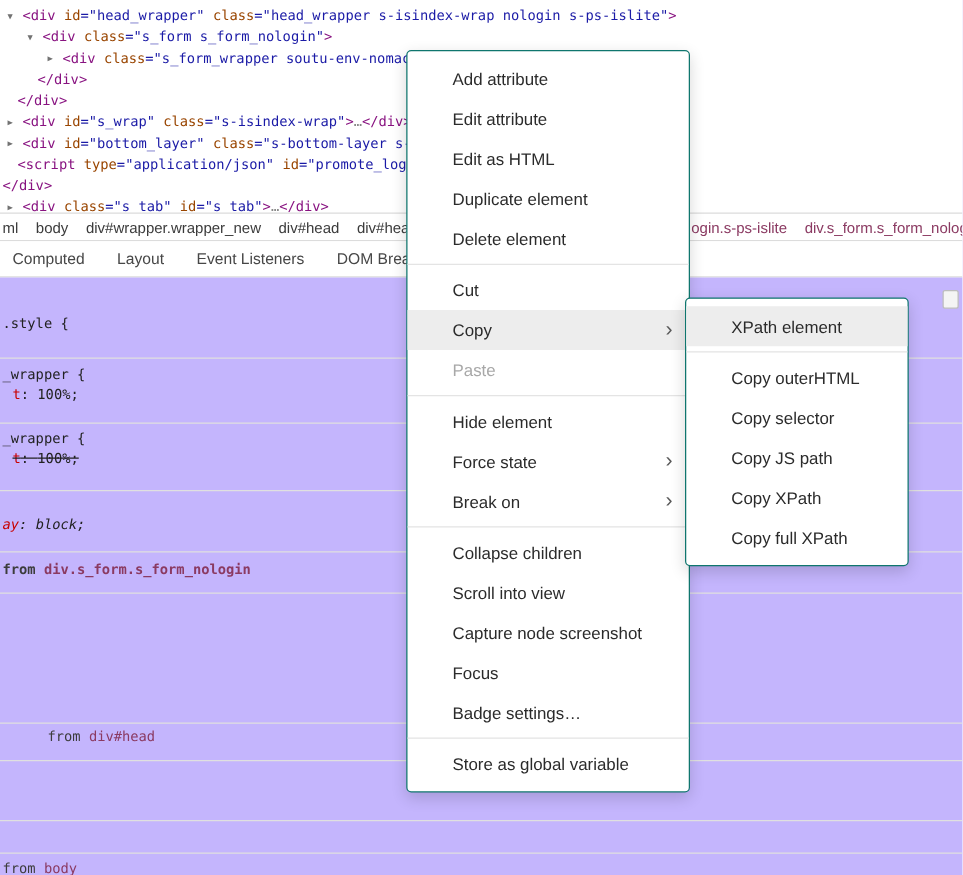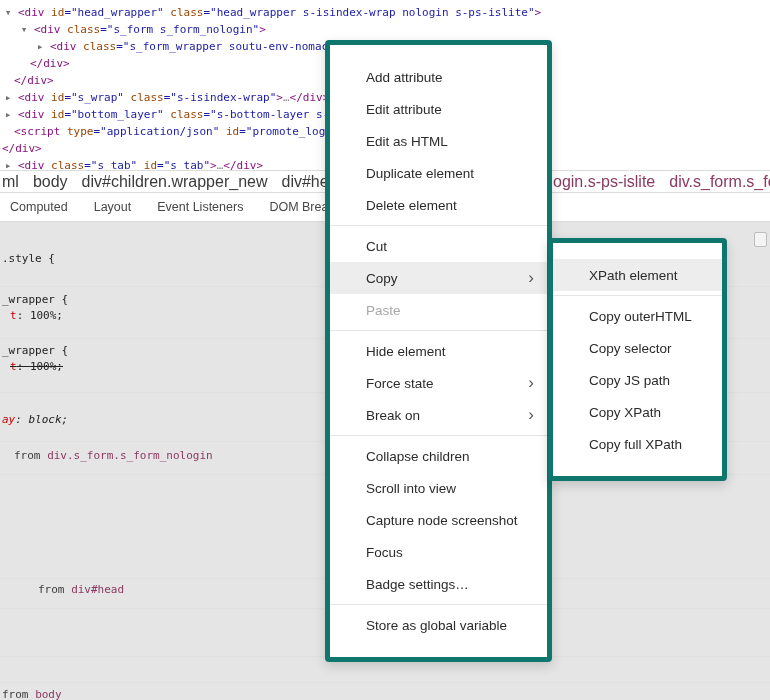--- a/index.html
+++ b/index.html
@@ -20,59 +20,59 @@
   .tree-arrow { display:inline-block; width:12px; font-size:7px; color:#727272; vertical-align:1px; }
   .tk-tag { color:var(--c-tag,#881280); }
   .tk-attr { color:var(--c-attr_name,#994500); }
   .tk-val { color:var(--c-attr_value,#1a1aa6); }
   .tk-ell { color:#888; }
 
   
   .crumbbar {
     position:absolute; left:0; top:170px; width:770px; height:23px;
     border-top:1px solid #dcdcdc; border-bottom:1px solid #dcdcdc;
-    background:#fff; font-size:16px;
+    background:#fff; font-size:12px;
   }
   .crumbs-left { position:absolute; left:2px; top:0; height:100%; display:flex; align-items:center; gap:14px; white-space:nowrap; color:#3b3b3b; }
   .crumbs-right { position:absolute; left:553px; top:0; height:100%; display:flex; align-items:center; gap:14px; white-space:nowrap; color:var(--c-crumb_right,#8b3a62); overflow:hidden; width:217px; }
   .crumb { cursor:default; }
 
   
   .tabsbar {
     position:absolute; left:0; top:193px; width:770px; height:29px;
     border-bottom:1px solid #dcdcdc; background:#fff;
     display:flex; align-items:center; gap:26px; padding-left:10px;
     font-size:12.5px; color:#474747;
   }
 
   
   .styles {
     position:absolute; left:0; top:222px; width:770px; height:478px;
     font-family:"DejaVu Sans Mono", monospace; font-size:11px; color:#222;
-    overflow:hidden; background:#e5e5e5;
+    overflow:hidden; background:#c4b5fd;
   }
   .sep-line { position:absolute; left:0; width:770px; height:1px; background:#e0e0e0; }
   .style-line { position:absolute; white-space:nowrap; height:14px; line-height:14px; }
   .sel { color:#222; }
   .prop-name { color:var(--c-property_name,#c80000); }
   .prop-colon { color:#222; }
   .prop-value { color:#222; }
   .struck { text-decoration:line-through; }
   .italic { font-style:italic; }
   .inh-prefix { color:#3c3c3c; }
   .inh-node { color:var(--c-node_link,#8b3a62); }
   .toolbar-frag {
     position:absolute; right:3px; top:10px; width:13px; height:15px;
     border:1px solid #bdbdbd; border-radius:2px; background:#f4f4f4;
   }
 
   
   .menu {
-    position:absolute; background:#fff; border:5px solid #0f766e; border-radius:4px;
-    box-shadow:0 4px 12px rgba(0,0,0,0.16); padding:16px 0;
+    position:absolute; background:#fff; border:1px solid #0f766e; border-radius:4px;
+    box-shadow:0 4px 12px rgba(0,0,0,0.16); padding:6px 0;
     font-size:13.5px; color:#2b2b2b; z-index:10;
   }
   .menu.main { left:325px; top:40px; width:227px; }
   .menu.sub  { left:548px; top:238px; width:179px; z-index:11; }
   .menu-item { position:relative; height:32px; display:flex; align-items:center; padding:0 18px 0 36px; cursor:default; }
   .menu-item.hl { background:var(--c-menu_highlight,#ededed); }
   .menu-item.disabled { color:#a8a8a8; }
   .menu-sep { height:1px; background:#e4e4e4; margin:4px 0; }
   .chev { position:absolute; right:13px; top:50%; transform:translateY(-53%); font-size:17px; color:#595959; line-height:1; }
 </style>
@@ -90,21 +90,21 @@
       <div class="tree-line" style="padding-left: 6px;"><span class="tree-arrow">▶</span><span class="tk-tag">&lt;div</span><span class="tk-attr"> id</span><span class="tk-val">="bottom_layer"</span><span class="tk-attr"> class</span><span class="tk-val">="s-bottom-layer s-</span></div>
       <div class="tree-line" style="padding-left: 14px;"><span class="tk-tag">&lt;script</span><span class="tk-attr"> type</span><span class="tk-val">="application/json"</span><span class="tk-attr"> id</span><span class="tk-val">="promote_log</span></div>
       <div class="tree-line" style="padding-left: 2px;"><span class="tk-tag">&lt;/div&gt;</span></div>
       <div class="tree-line" style="padding-left: 6px;"><span class="tree-arrow">▶</span><span class="tk-tag">&lt;div</span><span class="tk-attr"> class</span><span class="tk-val">="s_tab"</span><span class="tk-attr"> id</span><span class="tk-val">="s_tab"</span><span class="tk-tag">&gt;</span><span class="tk-ell">…</span><span class="tk-tag">&lt;/div&gt;</span></div>
     </div>
 
   <div class="crumbbar">
     <div class="crumbs-left">
         <span class="crumb">ml</span>
         <span class="crumb">body</span>
-        <span class="crumb">div#children.wrapper_new</span>
+        <span class="crumb">div#wrapper.wrapper_new</span>
         <span class="crumb">div#head</span>
         <span class="crumb">div#head</span>
       </div>
     <div class="crumbs-right">
         <span class="crumb">ogin.s-ps-islite</span>
         <span class="crumb">div.s_form.s_form_nolog</span>
       </div>
   </div>
 
   <div class="tabsbar">
@@ -124,21 +124,21 @@
       <div class="sep-line" style="top: 356px;"></div>
       <div class="sep-line" style="top: 386px;"></div>
       <div class="sep-line" style="top: 434px;"></div>
       <div class="sep-line" style="top: 460px;"></div>
       <div class="style-line" style="top: 30px; left: 2px;"><span class="sel">.style {</span></div>
       <div class="style-line" style="top: 71px; left: 2px;"><span class="sel">_wrapper {</span></div>
       <div class="style-line" style="top: 87px; left: 10px;"><span class="prop-name">t</span><span class="prop-colon">: </span><span class="prop-value">100%;</span></div>
       <div class="style-line" style="top: 122px; left: 2px;"><span class="sel">_wrapper {</span></div>
       <div class="style-line struck" style="top: 138px; left: 10px;"><span class="prop-name">t</span><span class="prop-colon">: </span><span class="prop-value">100%;</span></div>
       <div class="style-line italic" style="top: 191px; left: 2px;"><span class="prop-name">ay</span><span class="prop-colon">: </span><span class="prop-value">block;</span></div>
-      <div class="style-line" style="top: 227px; left: 14px;"><span class="inh-prefix">from </span><span class="inh-node">div.s_form.s_form_nologin</span></div>
+      <div class="style-line" style="top: 227px; left: 2px; font-weight: bold;"><span class="inh-prefix">from </span><span class="inh-node">div.s_form.s_form_nologin</span></div>
       <div class="style-line" style="top: 361px; left: 2px; margin-left: 36px;"><span class="inh-prefix">from </span><span class="inh-node">div#head</span></div>
       <div class="style-line" style="top: 466px; left: 2px;"><span class="inh-prefix">from </span><span class="inh-node">body</span></div>
     </div>
 
   <div class="menu main">
       <div class="menu-item">
         <span class="menu-label">Add attribute</span>
       </div>
       <div class="menu-item">
         <span class="menu-label">Edit attribute</span>

